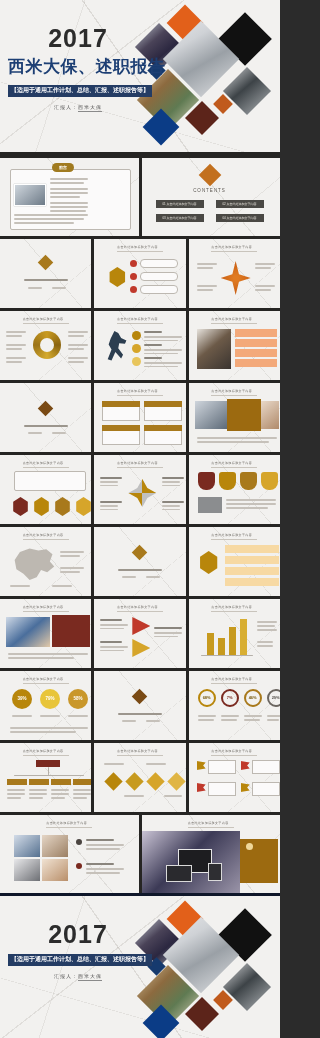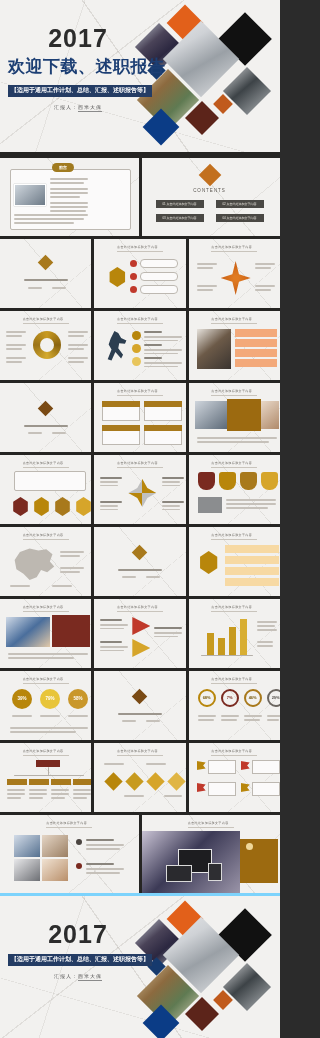--- a/index.html
+++ b/index.html
@@ -2,21 +2,21 @@
 <html><head>
 <meta charset="utf-8">
 <style>
   * { box-sizing: border-box; margin:0; padding:0; }
   html,body{ background:#2b2b2b; }
   body{
     width:280px; height:1038px;
     font-family:"Liberation Sans","DejaVu Sans",sans-serif;
     overflow:hidden; position:relative;
   }
-  .page{ position:absolute; inset:0; background:#7dd3fc; }
+  .page{ position:absolute; inset:0; background:#0f172a; }
 
   
   .slide{ position:relative; background:#f2f1ef; overflow:hidden; }
   .slide::before{
     content:""; position:absolute; inset:0;
     background:
       linear-gradient(55deg,transparent 48.6%,rgba(170,165,158,.30) 48.6%,rgba(170,165,158,.30) 49%,transparent 49%),
       linear-gradient(-38deg,transparent 61%,rgba(170,165,158,.26) 61%,rgba(170,165,158,.26) 61.4%,transparent 61.4%),
       linear-gradient(16deg,transparent 30%,rgba(170,165,158,.22) 30%,rgba(170,165,158,.22) 30.3%,transparent 30.3%),
       linear-gradient(-72deg,transparent 74%,rgba(170,165,158,.20) 74%,rgba(170,165,158,.20) 74.3%,transparent 74.3%);
@@ -64,21 +64,21 @@
   .ph{ position:absolute; overflow:hidden; }
 </style>
 </head>
 <body>
 
 <div class="page">
 
   <div class="slide cover">
     <div class="cover-text">
       <div class="yr">2017</div>
-      <div class="mt">欢迎下载、述职报告</div>
+      <div class="mt">西米大保、述职报告</div>
       <div class="st">【适用于通用工作计划、总结、汇报、述职报告等】</div>
       <div class="pres">
         <span>汇报人：</span><span class="nm">西米大保</span>
       </div>
     </div>
 
     <div class="collage">
 
       <div class="dia" style="left:38px;top:8px;width:26px;height:26px;background:#e2601a"></div>
 

